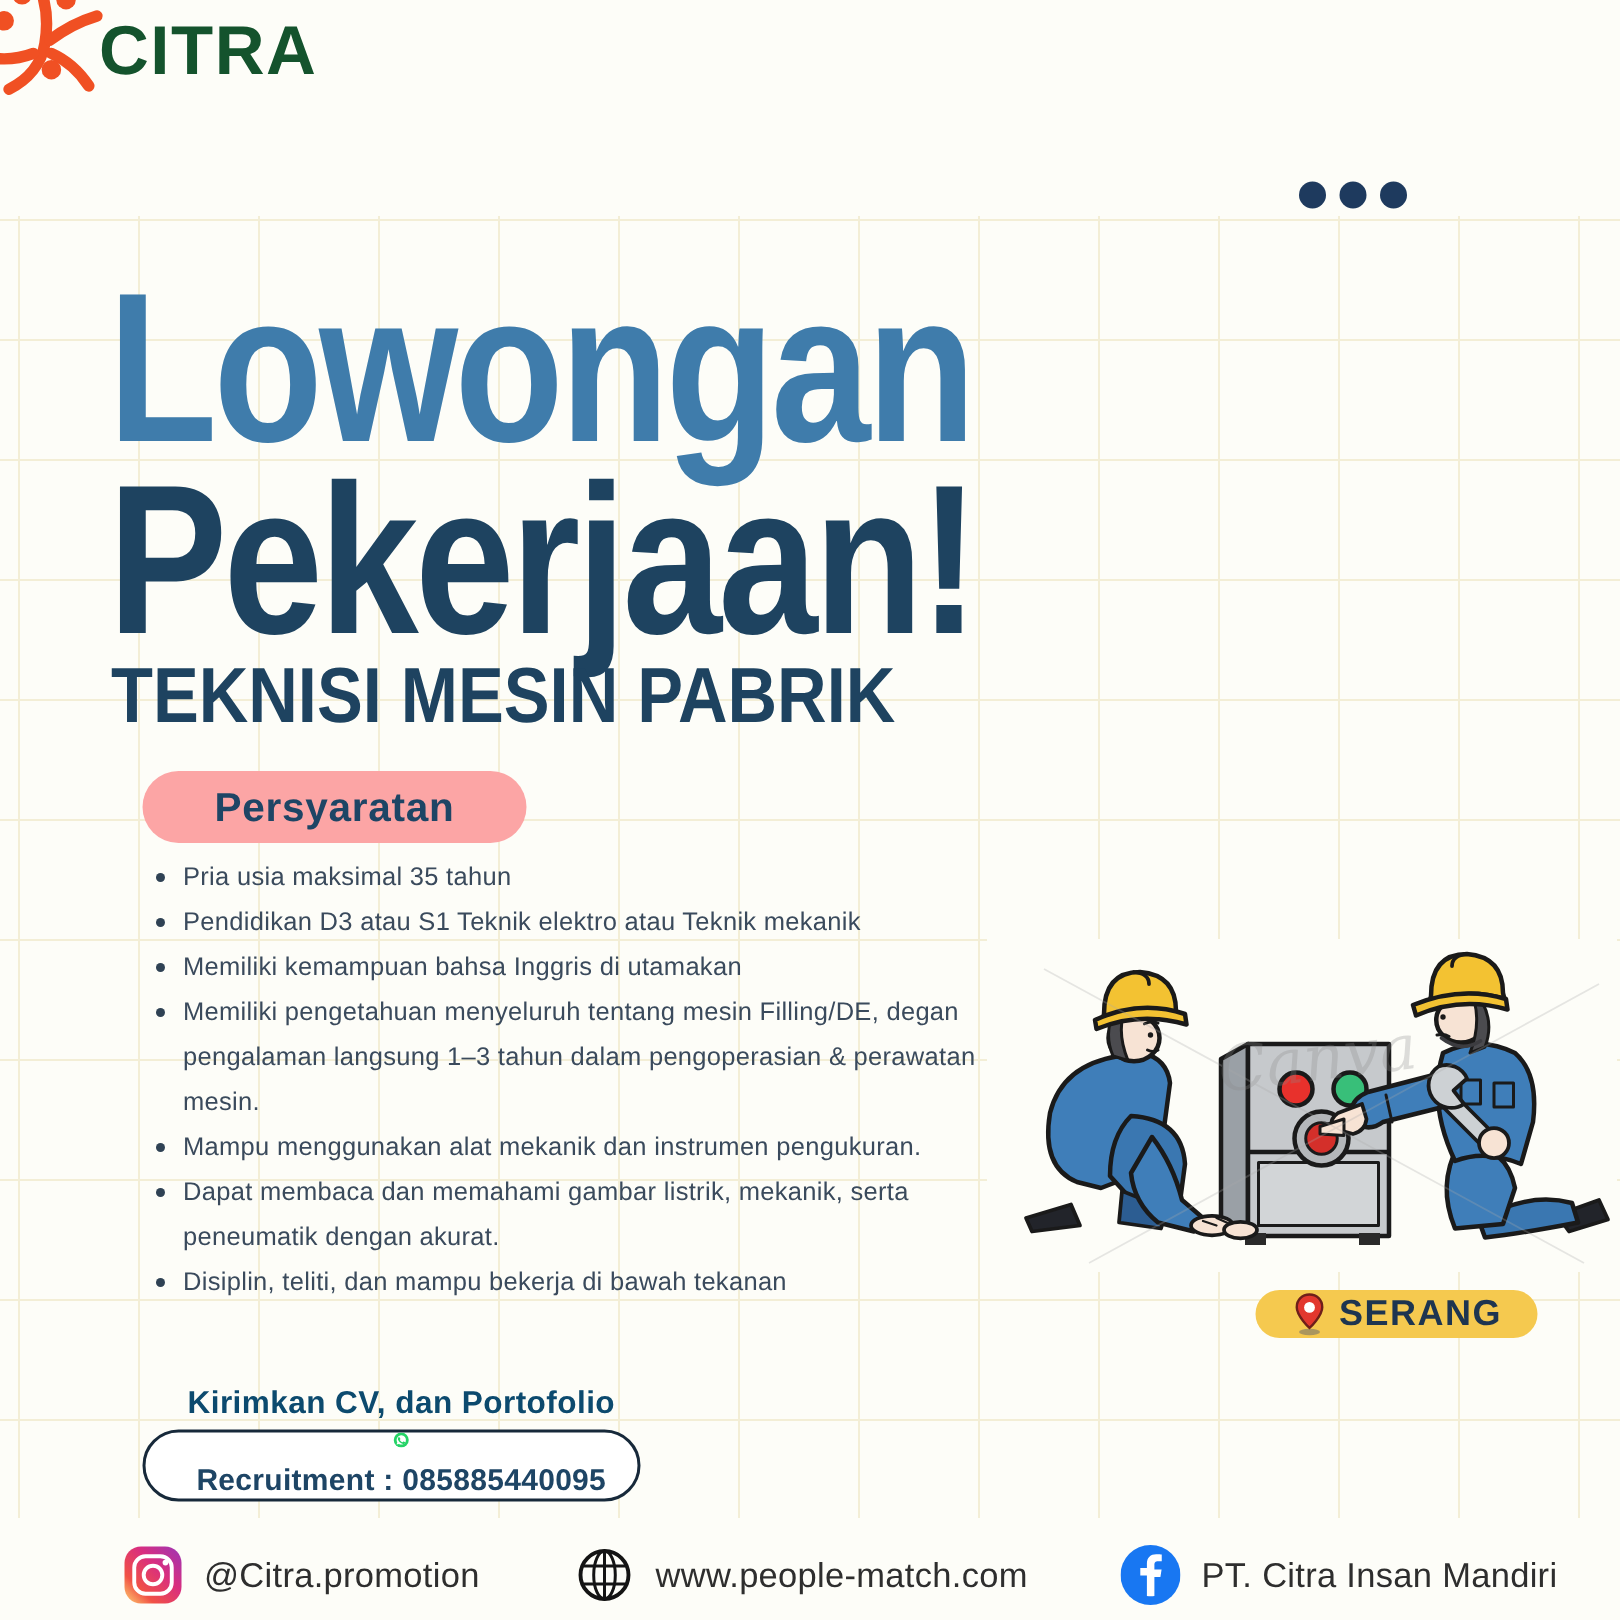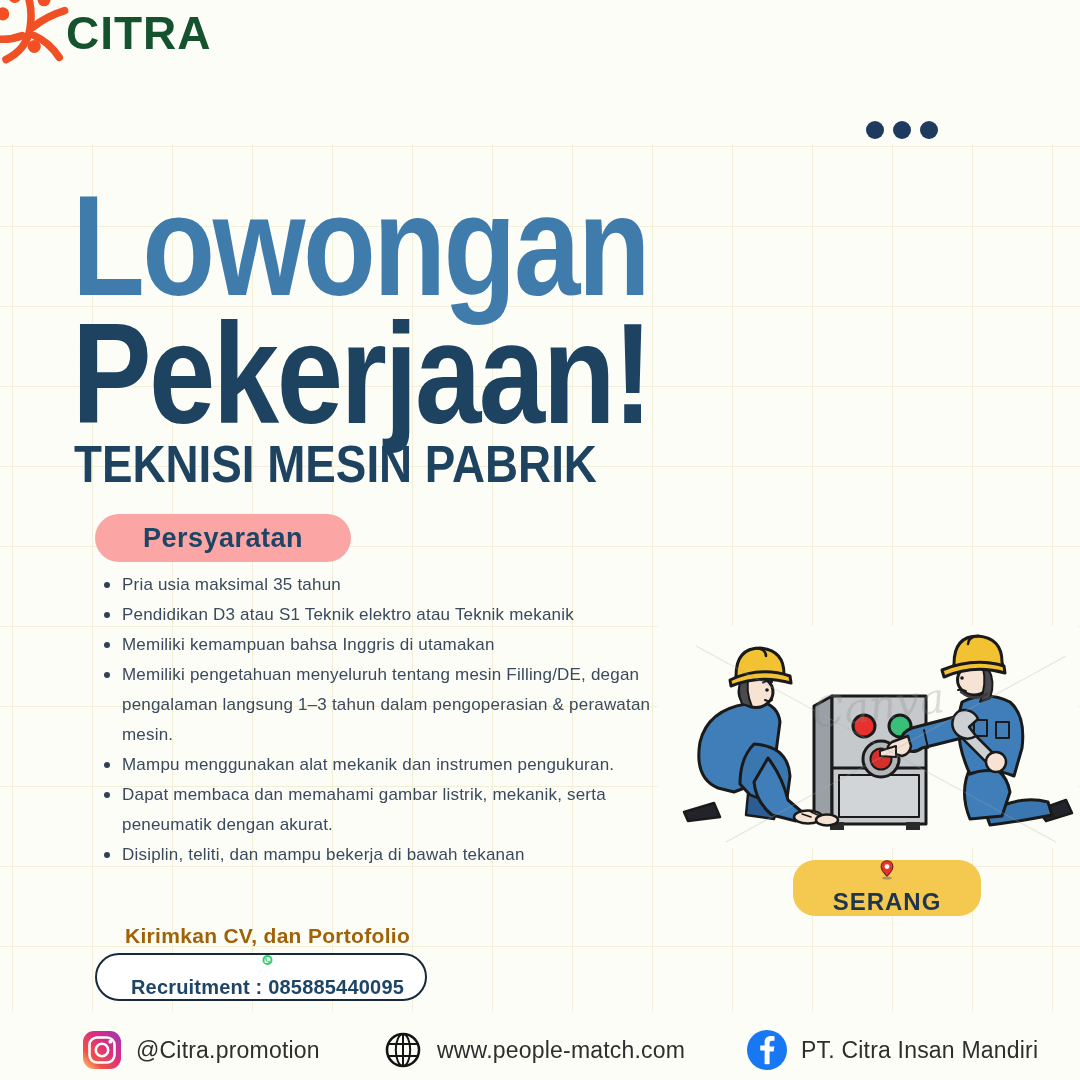--- a/index.html
+++ b/index.html
@@ -66,27 +66,27 @@
   ul.req-list li::before{
     content:"";position:absolute;left:6px;top:12px;width:6px;height:6px;
     border-radius:50%;background:#2f4254;
   }
 
   
   .illus{left:656px;top:616px;width:424px;height:238px;}
 
   
   .loc-badge{
-    left:793px;top:860px;width:188px;height:56px;border-radius:22px;
-    background:#f5c94f;display:flex;align-items:center;justify-content:center;gap:8px;flex-direction:column;
+    left:837px;top:860px;width:188px;height:32px;border-radius:22px;
+    background:#f5c94f;display:flex;align-items:center;justify-content:center;gap:8px;
   }
   .loc-badge .loc-label{font-size:24px;font-weight:800;color:#1e3550;letter-spacing:1px;}
 
   
-  .cv-note{left:125px;top:924px;font-size:21px;font-weight:700;color:#a16207;letter-spacing:.3px;}
+  .cv-note{left:125px;top:924px;font-size:21px;font-weight:700;color:#0c4a6e;letter-spacing:.3px;}
   .wa-pill{
     left:95px;top:953px;width:332px;height:48px;border:2.5px solid #17293a;border-radius:27px;
     background:#ffffff;display:flex;align-items:center;gap:11px;padding-left:13px;box-sizing:border-box;
     cursor:pointer;
     flex-direction:column;
   }
   .wa-pill .wa-label{font-size:20px;font-weight:700;color:#1e4565;letter-spacing:.2px;}
 
   
   .footer-bg{left:0;top:1012px;width:1080px;height:68px;background:#fdfdf8;}

